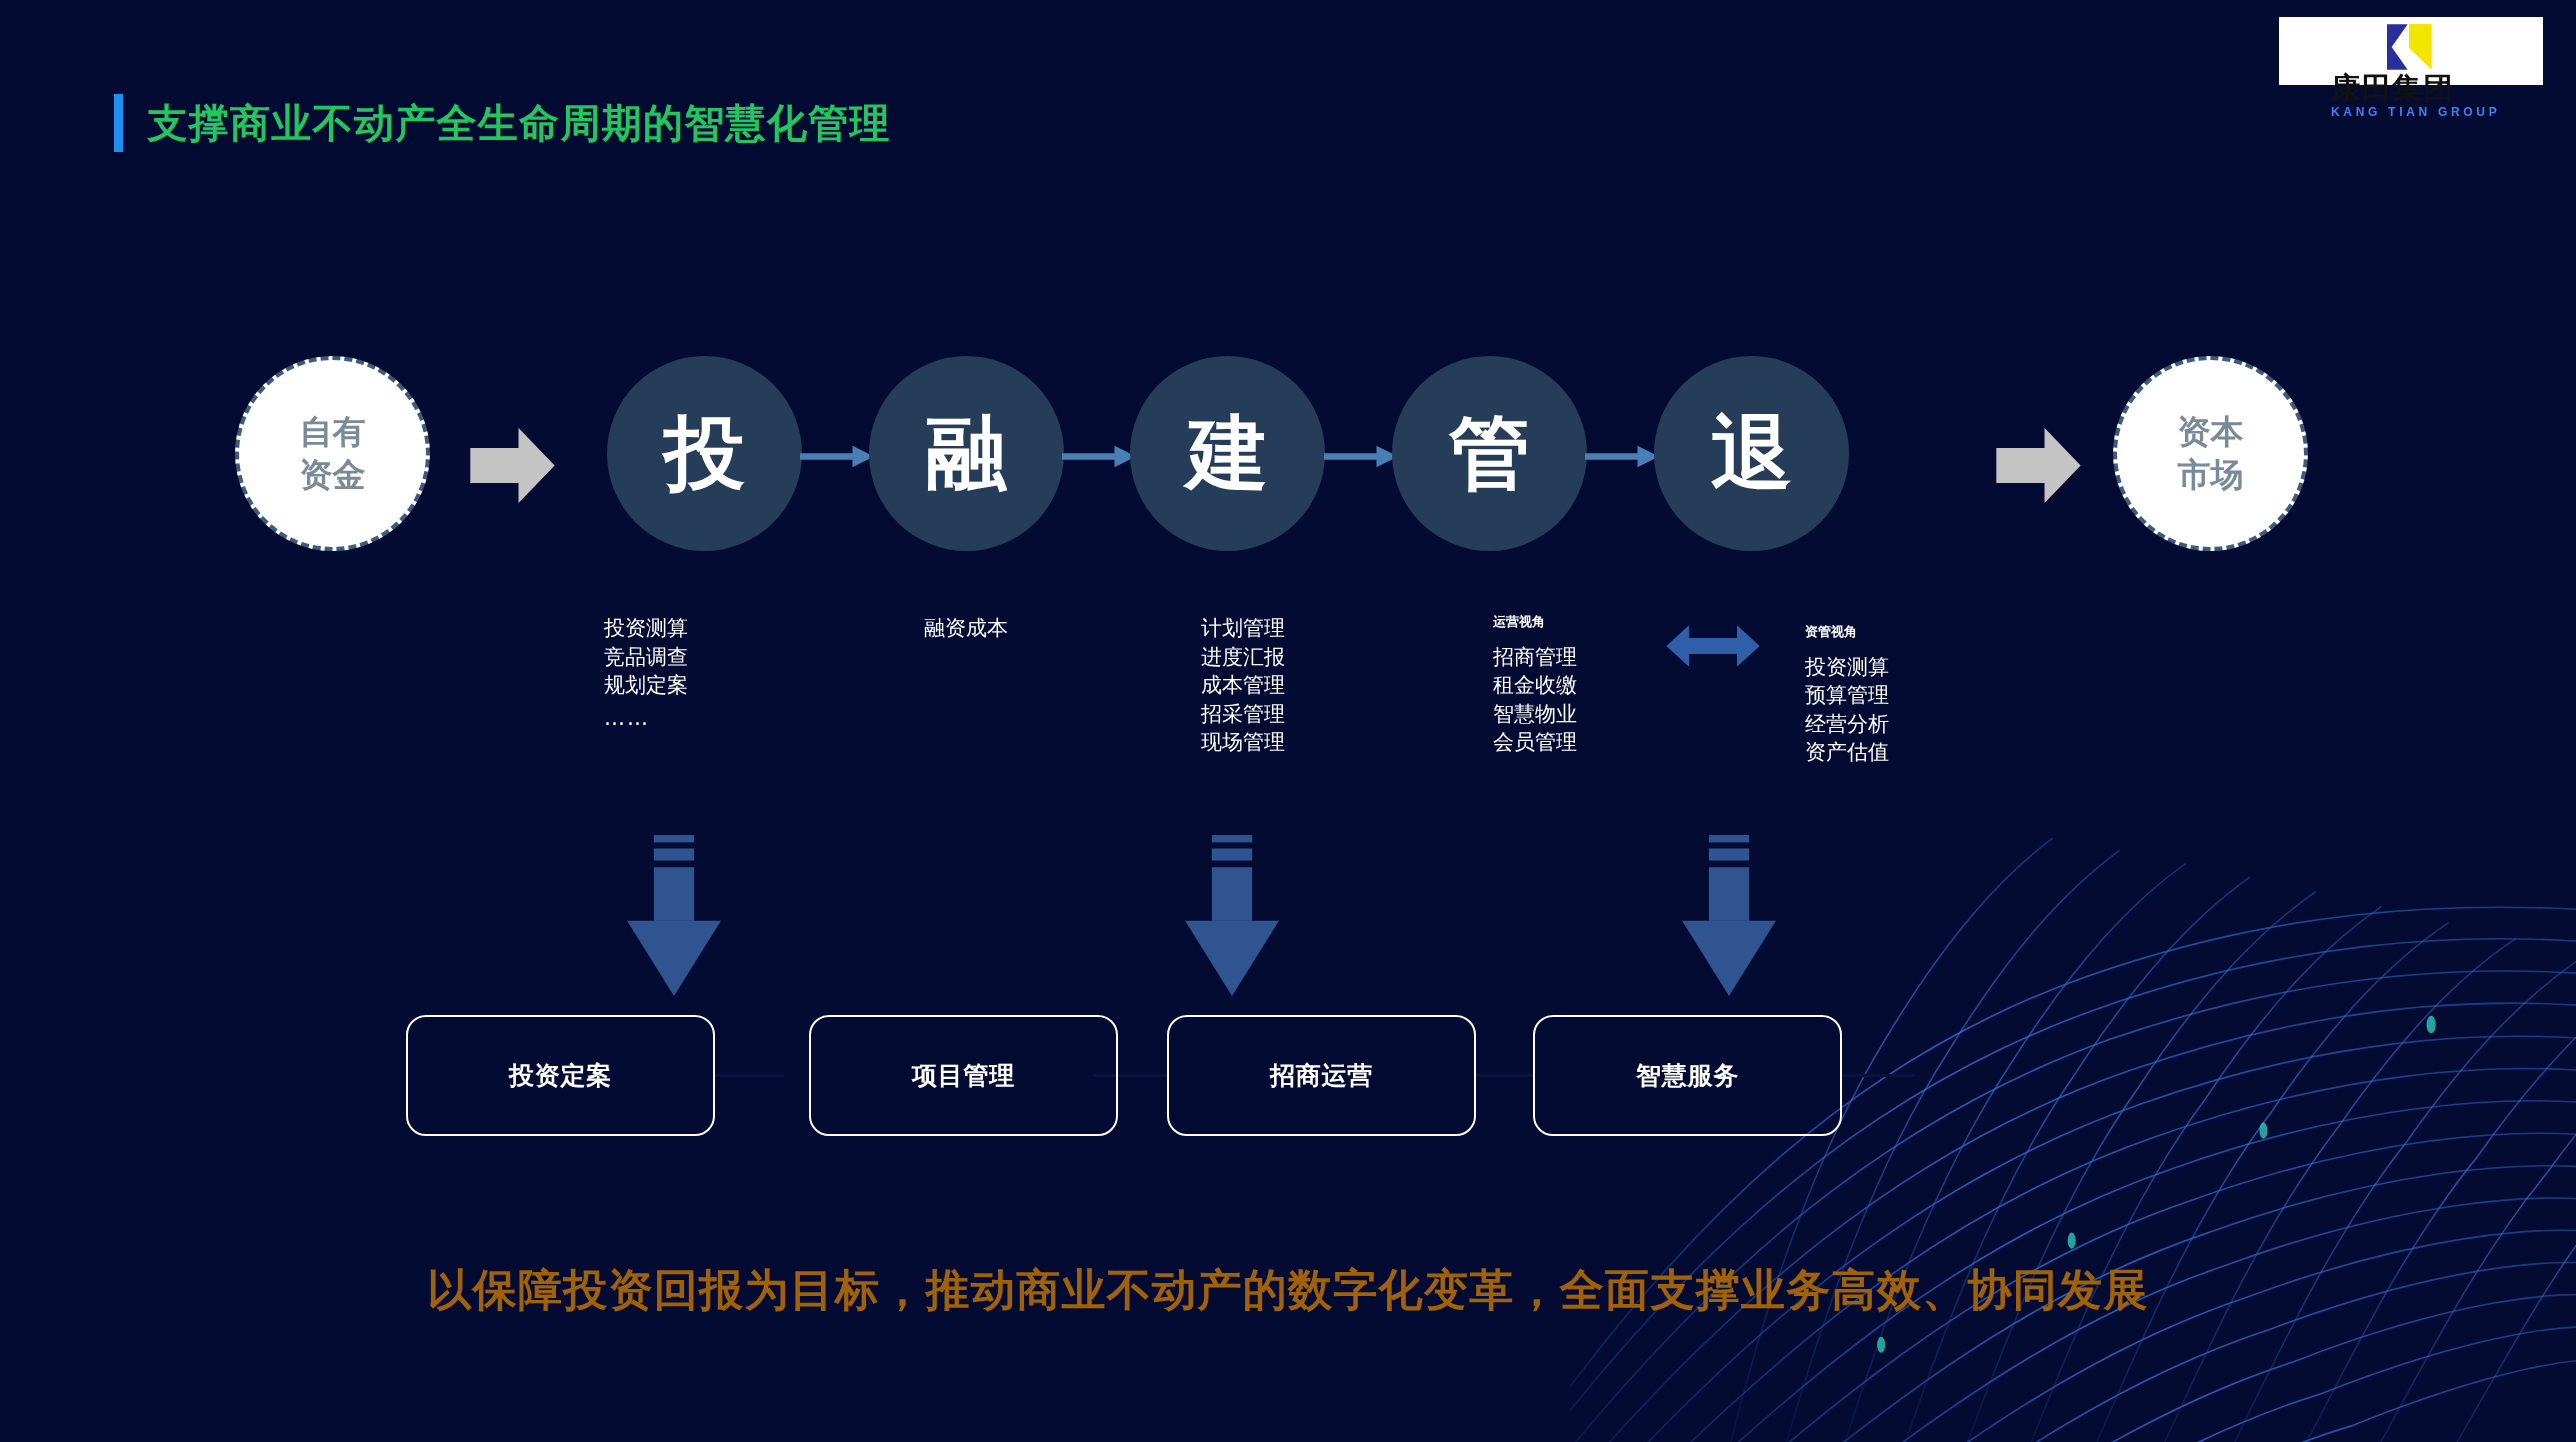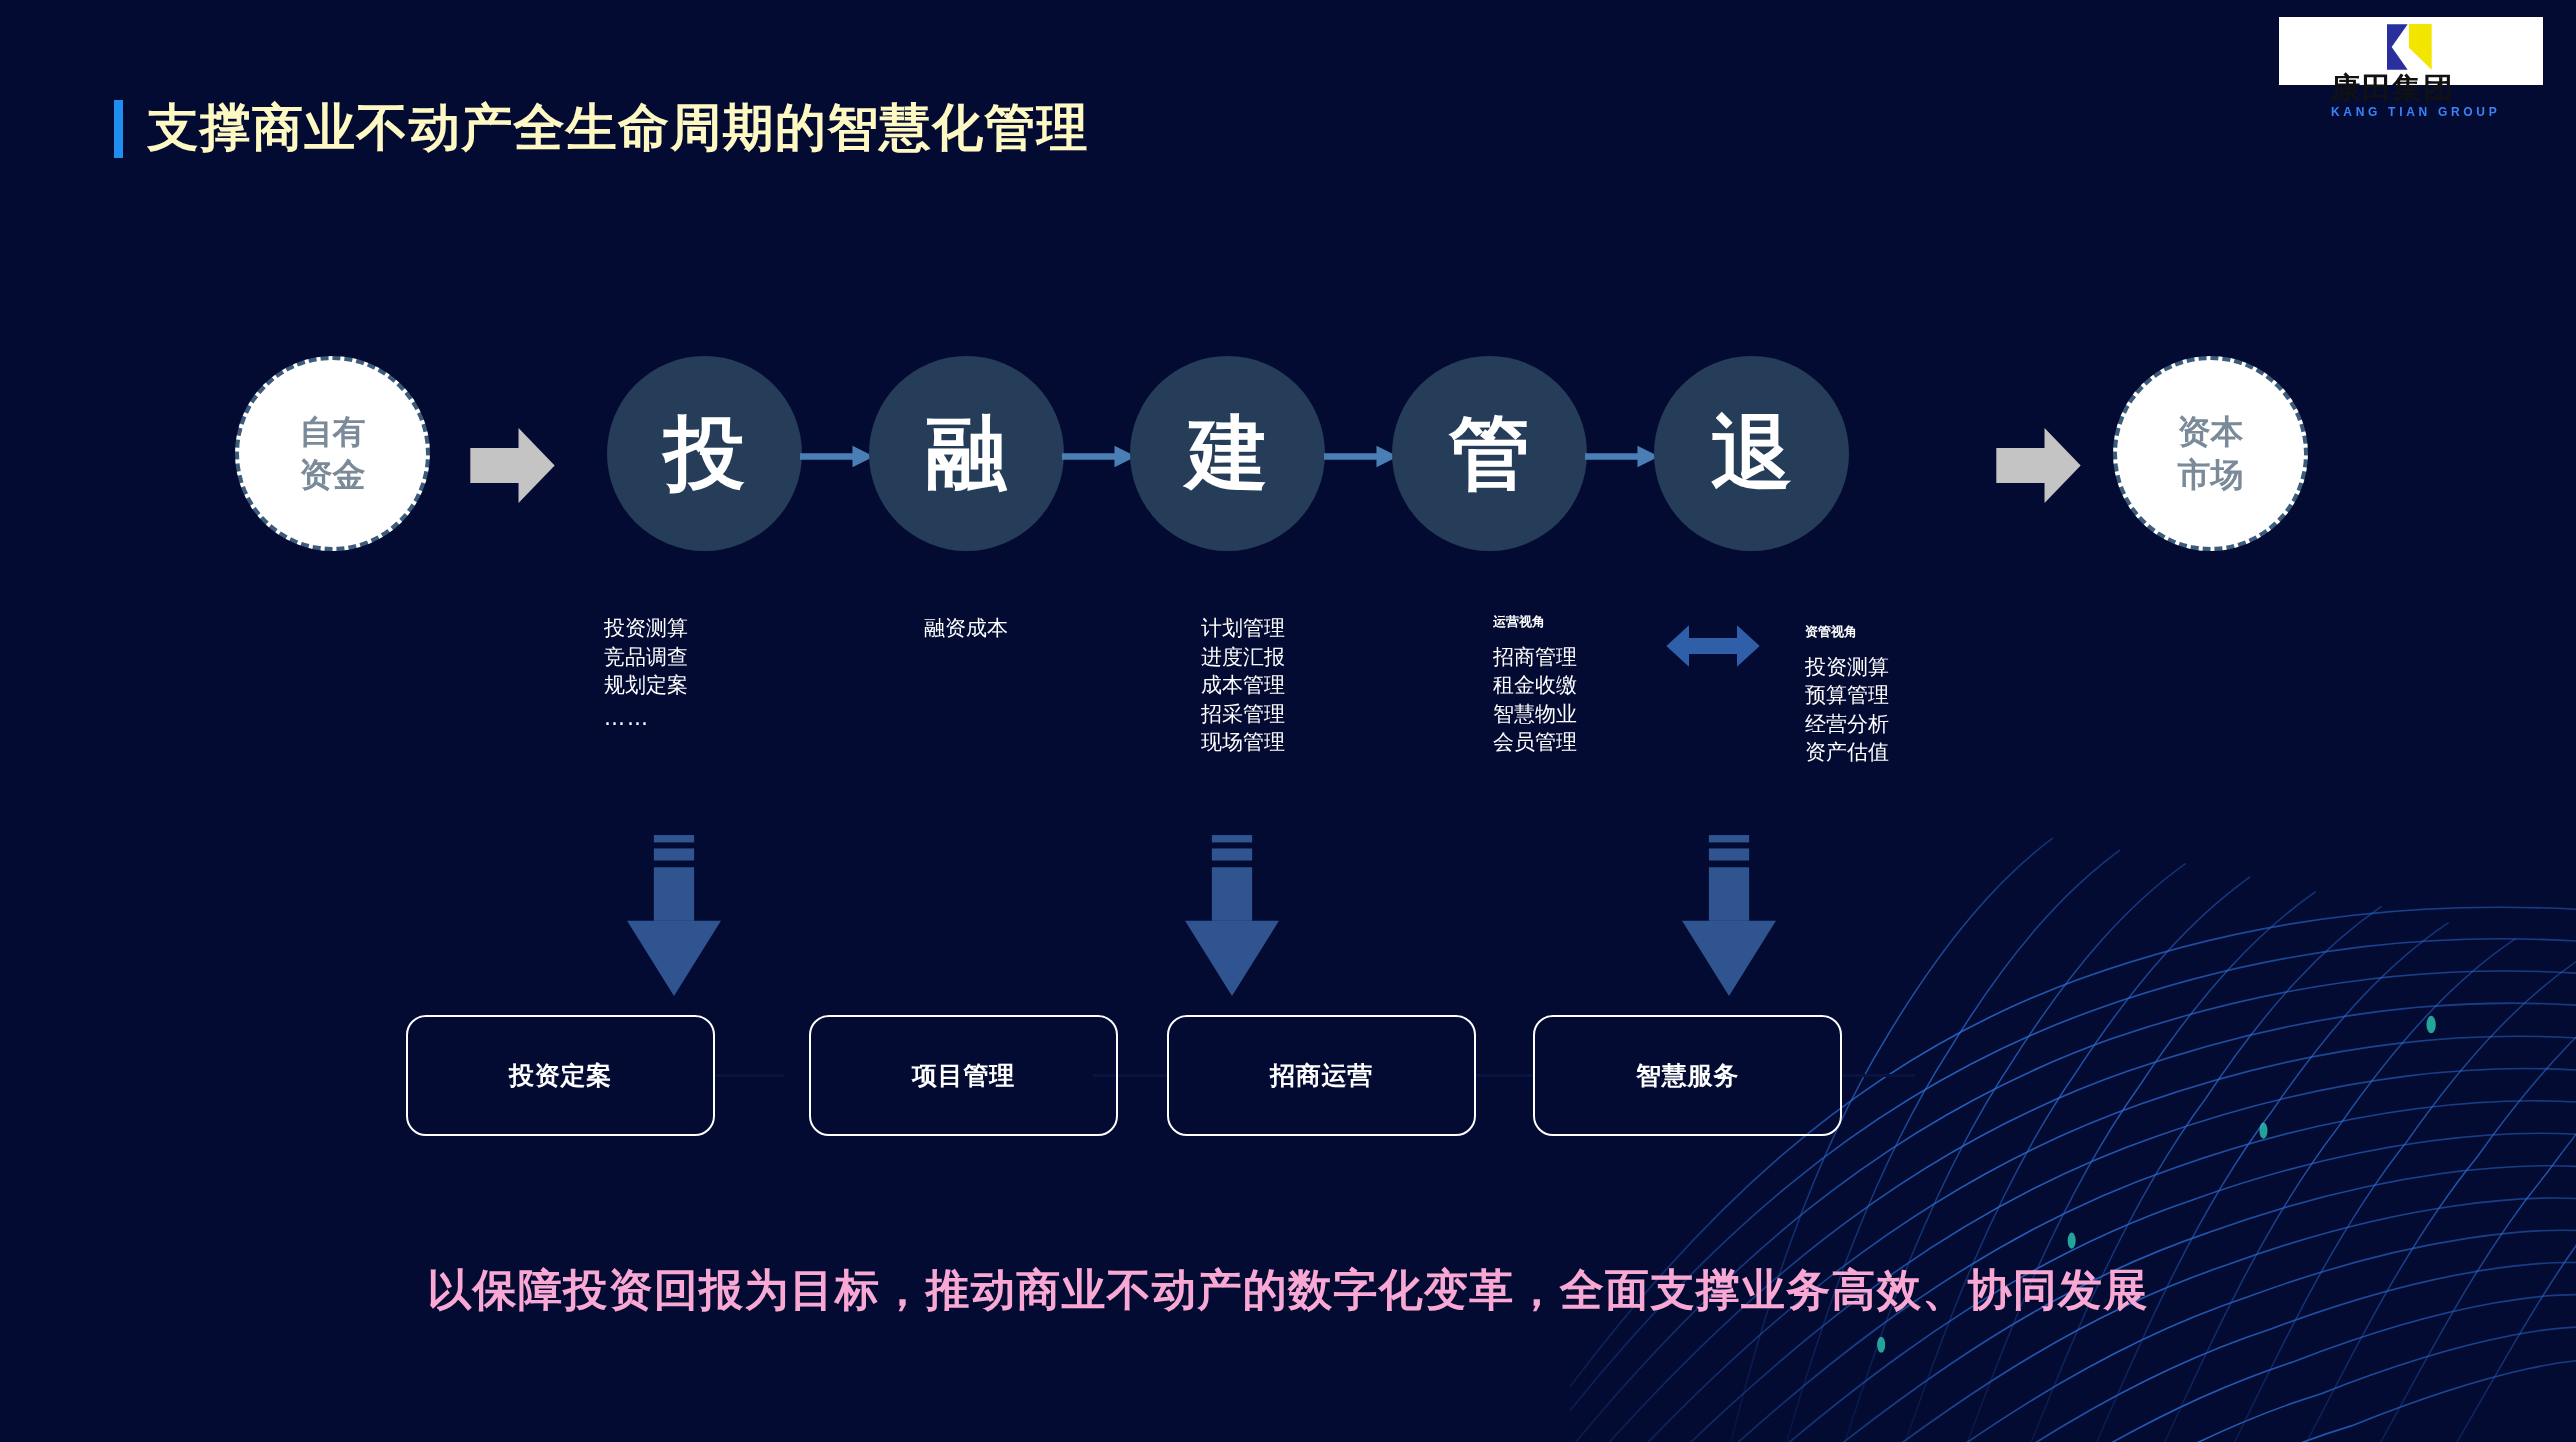--- a/index.html
+++ b/index.html
@@ -44,21 +44,21 @@
   #logo-en {
     font-size: 12px; font-weight: bold; color: #3b82f6;
     letter-spacing: 3.7px; line-height: 1.2; margin-top: 2px;
   }
 
   
   #title-wrap { position: absolute; left: 114px; top: 94px; display: flex; align-items: center; }
   #title-bar { width: 9.4px; height: 58px; background: #1f8ef1; flex: 0 0 9.4px; }
   #title-text {
     margin-left: 24px;
-    font-size: 51px; font-weight: bold; color: #fef9c3;
+    font-size: 40px; font-weight: bold; color: #22c55e;
     letter-spacing: 1.3px; white-space: nowrap;
     font-family: "DejaVu Sans", "Liberation Sans", sans-serif;
   }
 
   
   #circle-row { position: absolute; left: 0; top: 356px; width: 2576px; height: 195px; }
 
   .circle {
     position: absolute; top: 0;
     width: 195px; height: 195px; border-radius: 50%;
@@ -114,21 +114,21 @@
   .obox span {
     font-size: 25px; font-weight: bold; color: #ffffff; letter-spacing: 0.7px;
     font-family: "DejaVu Sans", "Liberation Sans", sans-serif;
   }
   .obox-link { position: absolute; top: 1074px; height: 2.7px; background: #0a1240; }
 
   
   #footer {
     position: absolute; left: 0; top: 1261px; width: 2576px;
     text-align: center;
-    font-size: 44px; font-weight: bold; color: #f9a8d4; letter-spacing: 1.3px;
+    font-size: 44px; font-weight: bold; color: #a16207; letter-spacing: 1.3px;
     font-family: "DejaVu Sans", "Liberation Sans", sans-serif;
   }
 </style>
 </head>
 <body>
 
 <div id="slide">
 
   <svg id="mesh" viewBox="0 0 1500 900" preserveAspectRatio="none">
     <defs>

